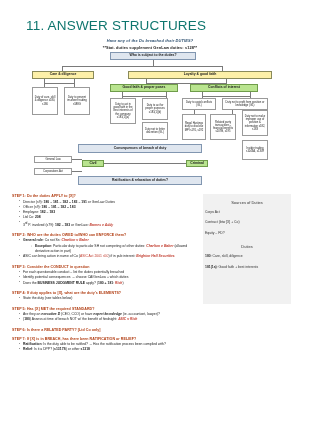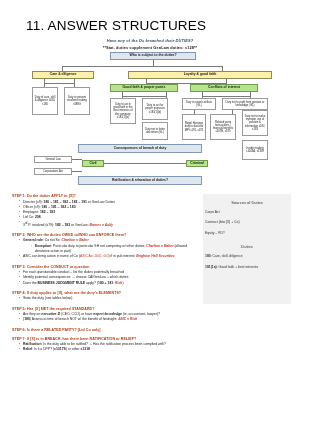--- a/index.html
+++ b/index.html
@@ -6,21 +6,21 @@
   body{
     width:300px;height:424px;background:#ffffff;
     font-family:"Liberation Sans", sans-serif;
     color:#1a1a1a;overflow:hidden;position:relative;
   }
   .page{position:relative;width:300px;height:424px;}
 
   
   .title{
     position:absolute;left:26px;top:18px;
-    font-size:13.5px;color:#000000;letter-spacing:.2px;
+    font-size:13.5px;color:#0f766e;letter-spacing:.2px;
   }
   .subtitle-wrap{
     position:absolute;left:0;top:38px;width:300px;text-align:center;
   }
   .subtitle-1{font-size:3.9px;font-style:italic;font-weight:bold;color:#2e5070;letter-spacing:.15px;}
   .subtitle-2{font-size:3.9px;font-weight:bold;color:#1a1a1a;letter-spacing:.1px;margin-top:1.5px;}
 
   
   .diagram{position:absolute;left:18px;top:52px;width:264px;height:140px;}
   .nodebox{

